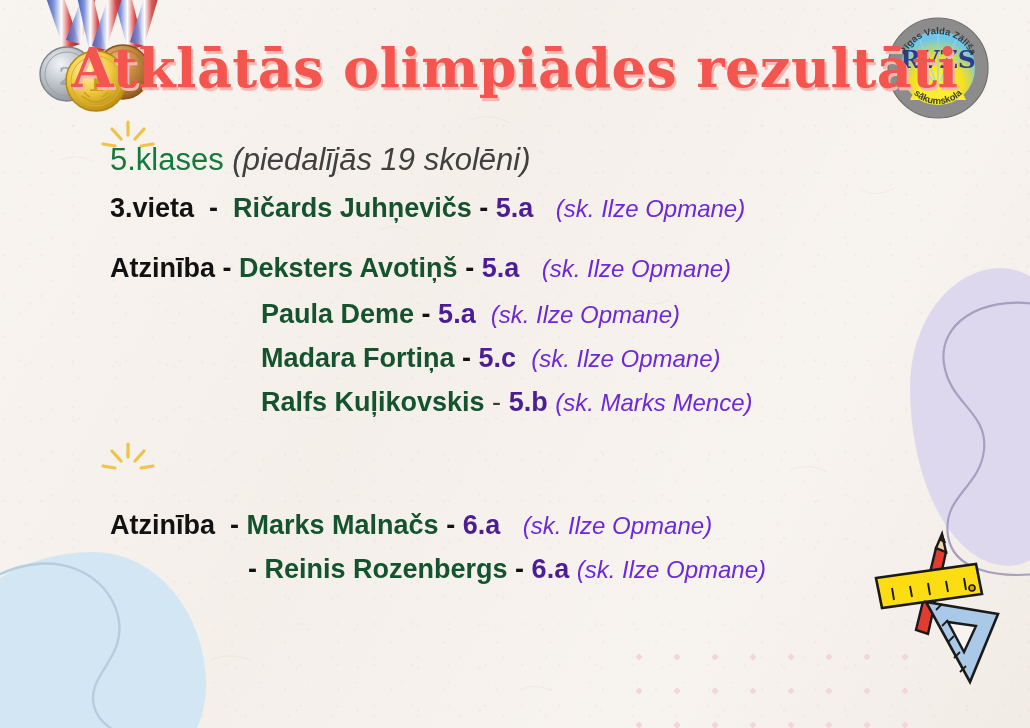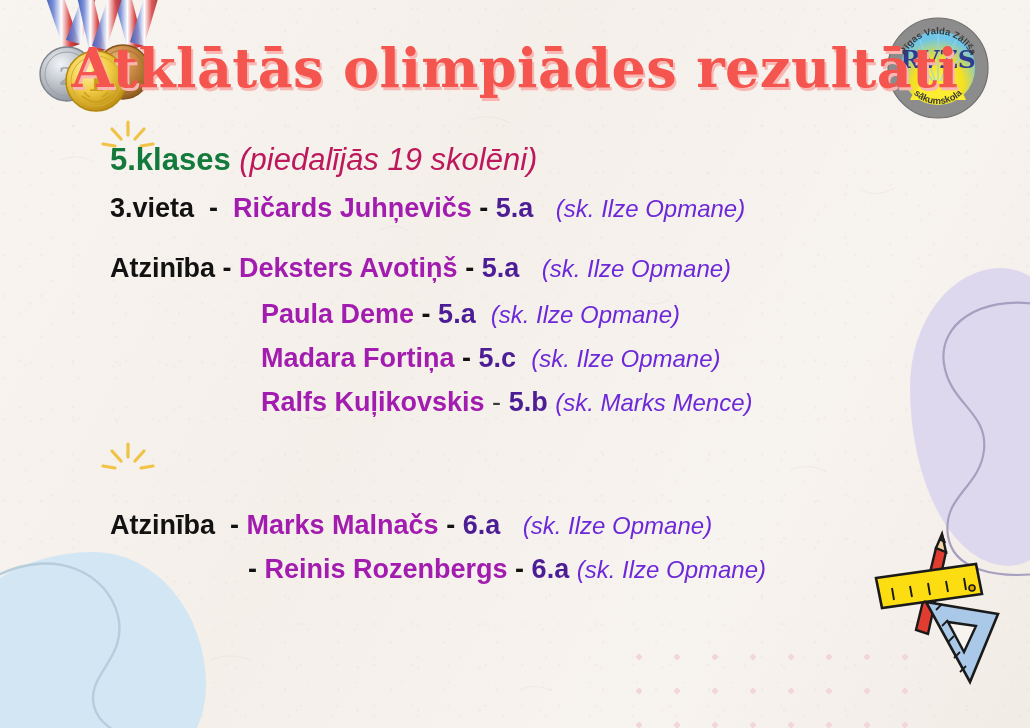--- a/index.html
+++ b/index.html
@@ -108,41 +108,41 @@
     left: 0; top: 0;
     width: 1030px; height: 728px;
   }
   .line {
     position: absolute;
     white-space: nowrap;
     line-height: 1;
   }
   .grade-heading { font-size: 31px; }
   .grade-num {
-    font-weight: 700;
+    font-weight: 400;
     color: #137a3c;
     margin-top: 8px;
   }
   .grade-note {
     font-style: italic;
     font-weight: 400;
-    color: #be185d;
+    color: #404040;
   }
   .award {
     font-size: 27px;
   }
   .award-label {
     font-weight: 700;
     color: #121212;
   }
   .dash { font-weight: 700; color: #121212; }
   .dash-thin { font-weight: 400; color: #3a3a3a; }
   .pupil {
     font-weight: 700;
-    color: #a21caf;
+    color: #14532d;
     margin-top: 44px;
   }
   .klase {
     font-weight: 700;
     color: #4c1d95;
   }
   .teacher {
     font-style: italic;
     font-weight: 300;
     color: #6d28d9;

